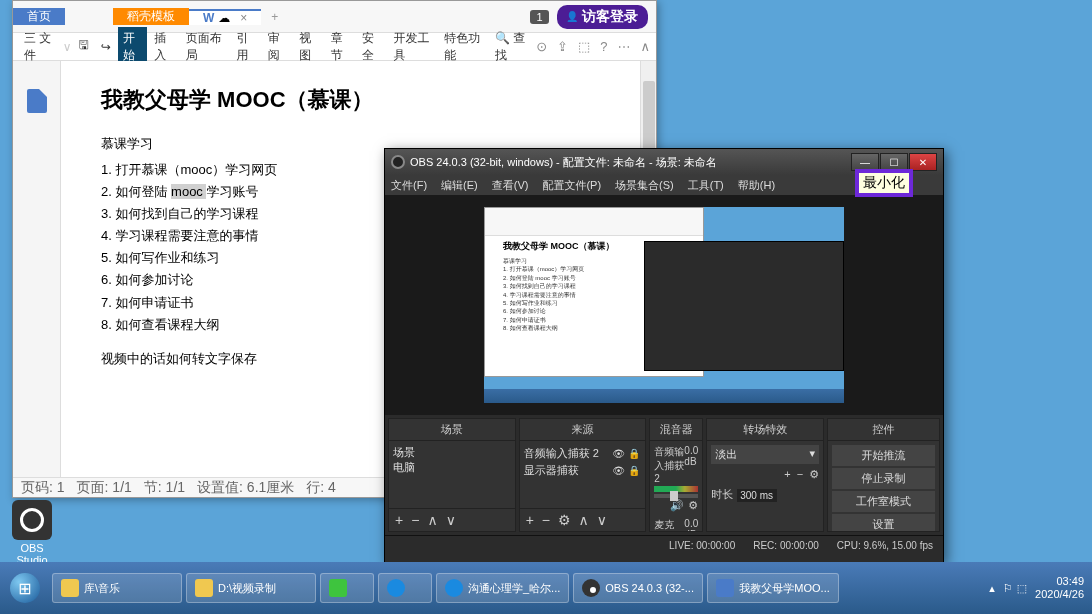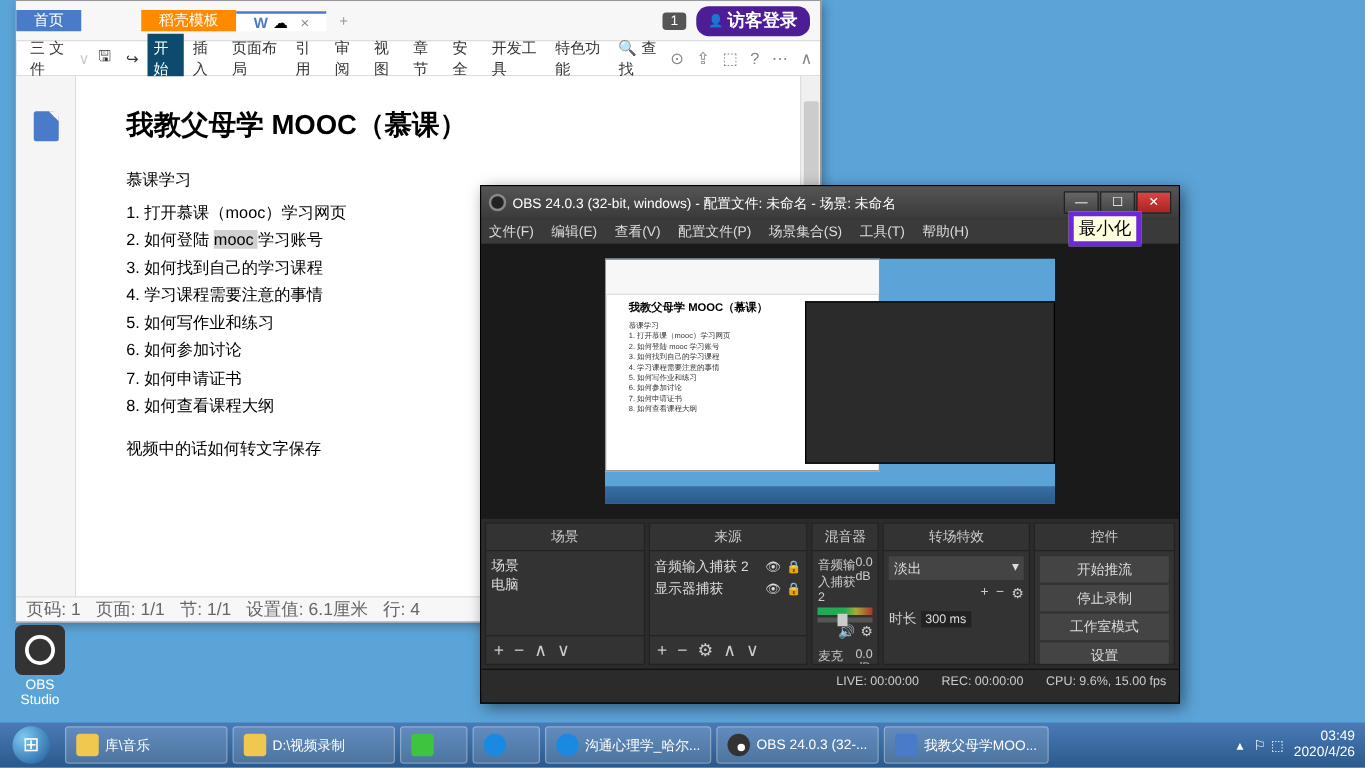--- a/index.html
+++ b/index.html
@@ -86,21 +86,21 @@
 .mixer-slider { height: 4px; background: #555; position: relative; margin-top: 2px; }
 .mixer-slider::after { content: ""; position: absolute; right: 20px; top: -3px; width: 8px; height: 10px; background: #ccc; }
 .mixer-ctrl { display: flex; justify-content: flex-end; gap: 4px; font-size: 11px; color: #ccc; margin-top: 1px; }
 .trans-select { background: #444; color: #ddd; padding: 2px 4px; font-size: 11px; display: flex; justify-content: space-between; margin-bottom: 4px; }
 .trans-row { display: flex; align-items: flex-end; gap: 4px; font-size: 11px; color: #ccc; }
 .trans-input { background: #222; color: #ddd; padding: 1px 3px; width: 40px; font-size: 10px; }
 .ctrl-btn { background: #444; color: #ddd; font-size: 11px; padding: 3px; text-align: center; margin-bottom: 2px; cursor: pointer; }
 .obs-statusbar { height: 20px; background: #2b2b2b; color: #ccc; font-size: 10px; display: flex; align-items: center; justify-content: flex-end; gap: 18px; padding: 0 10px; border-top: 1px solid #111; }
 
 
-.taskbar { position: absolute; bottom: 0; left: 0; right: 0; height: 36px; background: linear-gradient(#4a7bb8, #2a5a8a); display: flex; align-items: center; }
+.taskbar { position: absolute; bottom: 0; left: 0; right: 0; height: 52px; background: linear-gradient(#4a7bb8, #2a5a8a); display: flex; align-items: center; }
 .start-btn { width: 50px; height: 36px; display: flex; align-items: center; justify-content: center; }
 .start-orb { width: 30px; height: 30px; background: radial-gradient(circle at 30% 30%, #7ec8f0, #1a5a9a); border-radius: 50%; position: relative; }
 .start-orb::after { content: "⊞"; color: #fff; position: absolute; inset: 0; display: flex; align-items: center; justify-content: center; font-size: 16px; }
 .task-item { height: 30px; background: rgba(255,255,255,0.15); border: 1px solid rgba(255,255,255,0.3); border-radius: 3px; margin: 0 2px; padding: 0 8px; display: flex; align-items: center; gap: 5px; color: #fff; font-size: 11px; min-width: 54px; cursor: pointer; }
 .task-item.wide { min-width: 130px; }
 .task-ico { width: 18px; height: 18px; border-radius: 3px; flex-shrink: 0; }
 .task-item .lbl { white-space: nowrap; overflow: hidden; text-overflow: ellipsis; }
 .tray { margin-left: auto; display: flex; align-items: center; color: #fff; font-size: 11px; padding: 0 8px; gap: 8px; }
 .tray-icons { display: flex; gap: 4px; }
 .clock { text-align: right; line-height: 1.2; }

